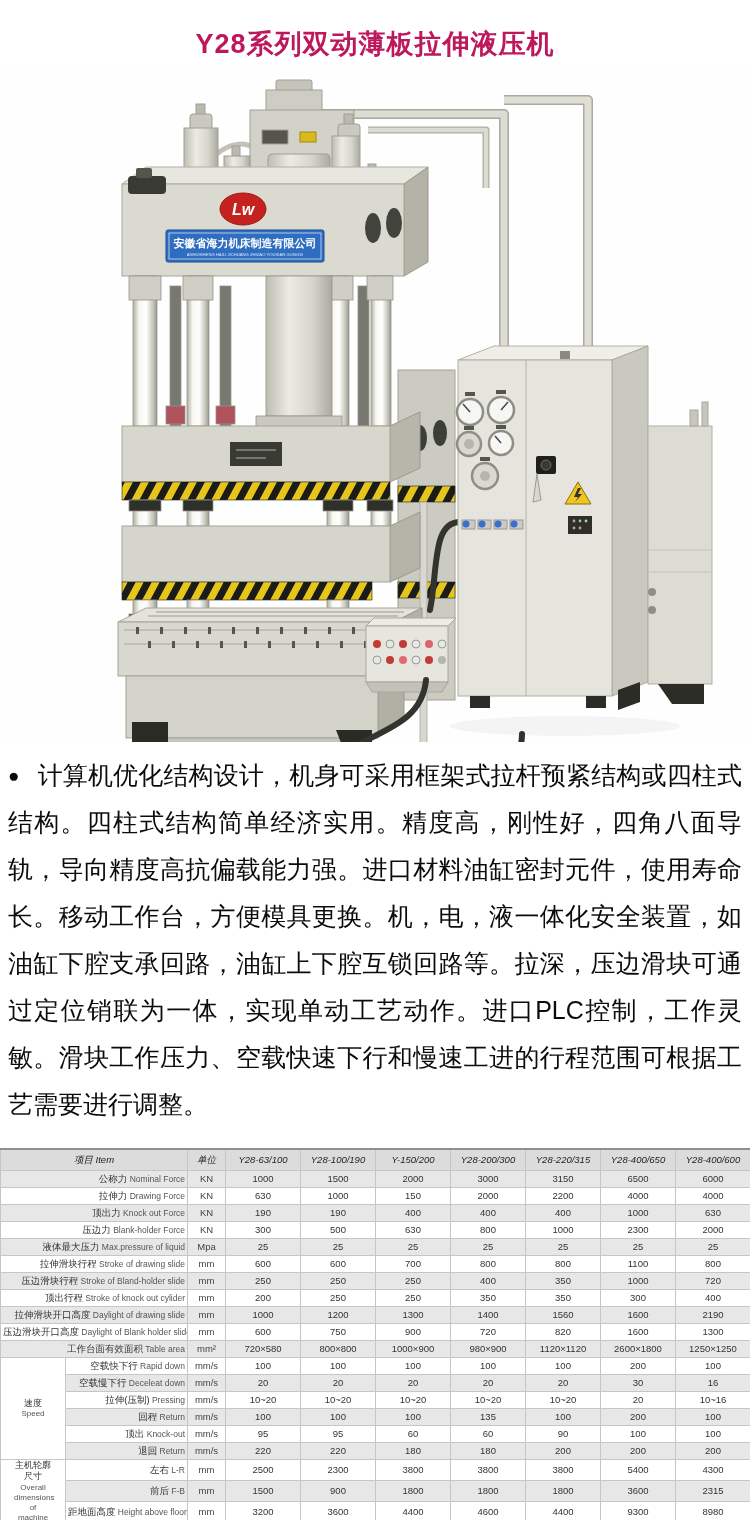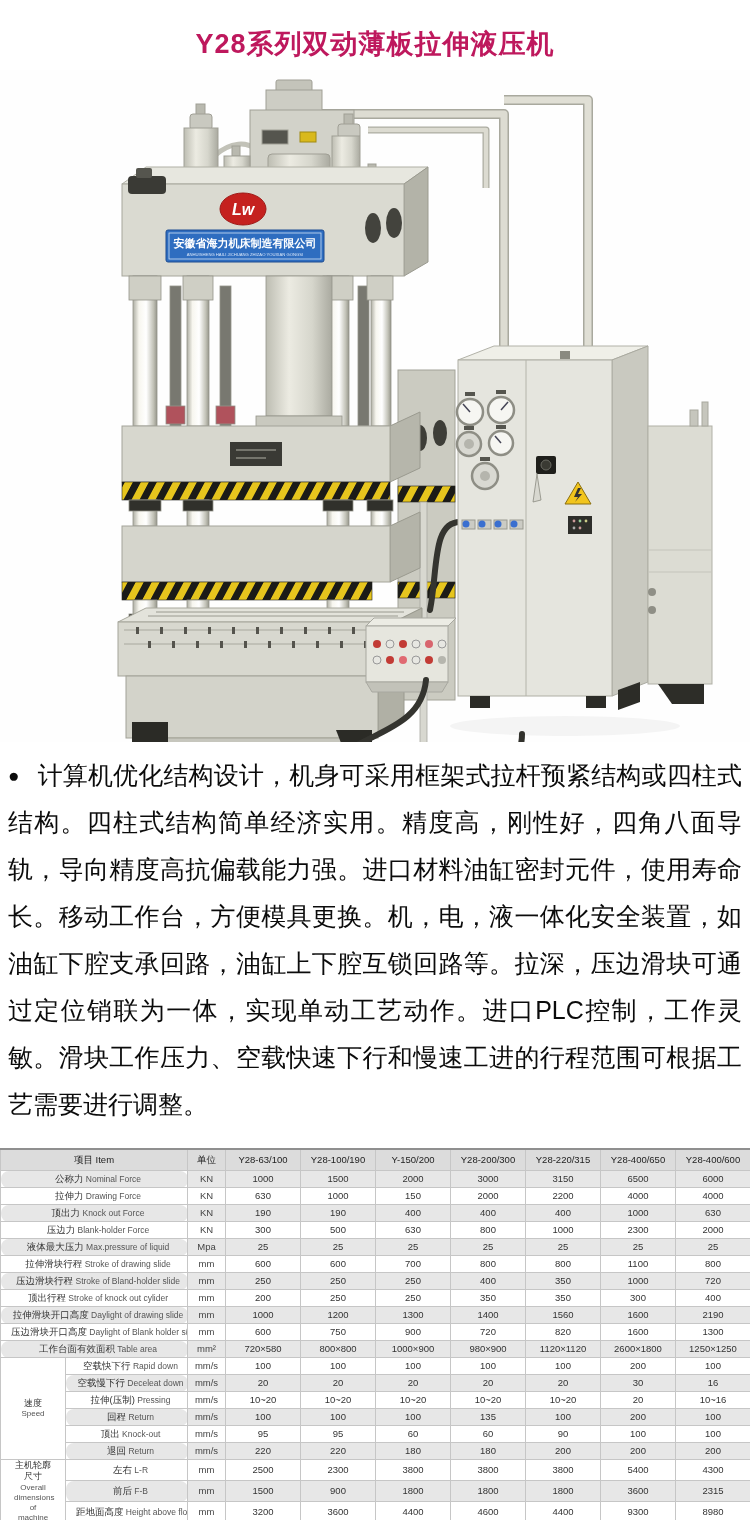--- a/index.html
+++ b/index.html
@@ -9,23 +9,23 @@
          color:#be185d;letter-spacing:1px;}
   .photo-wrap{width:750px;height:672px;}
   .desc{padding:0 8px;margin:10px 0 20px 0;font-size:25px;line-height:47px;
         text-align:justify;color:#0b0b0b;}
   .desc .bullet{font-size:19px;margin-right:18px;vertical-align:2px;}
   table.spec{border-collapse:collapse;width:750px;table-layout:fixed;
              border-top:2px solid #8f8f8f;border-bottom:2px solid #adadad;}
   table.spec th,table.spec td{border:1px solid #c6c6c6;font-size:9.5px;color:#333;
       text-align:center;padding:1px 2px;height:14px;line-height:1.15;
       font-weight:normal;overflow:hidden;white-space:nowrap;}
-  table.spec th{background:#dcdcdc;height:18px;color:#222;}
+  table.spec th{background:#dcdcdc;height:18px;color:#222;font-style:italic;}
   table.spec tr.gray td{background:#e7e7e7;}
-  table.spec td.item{text-align:center;padding-left:10px;border-radius:8px;}
+  table.spec td.item{text-align:right;padding-left:2px;}
   table.spec td.unit{color:#444;}
   table.spec .en{font-size:8.5px;color:#555;}
   table.spec td.group-cell{background:#fff;white-space:normal;line-height:1.25;
       font-size:9px;color:#333;padding:0 13px;}
   table.spec td.group-cell .en{font-size:8px;text-align:center;}
 </style>
 </head>
 <body>
 
 <div class="page">

